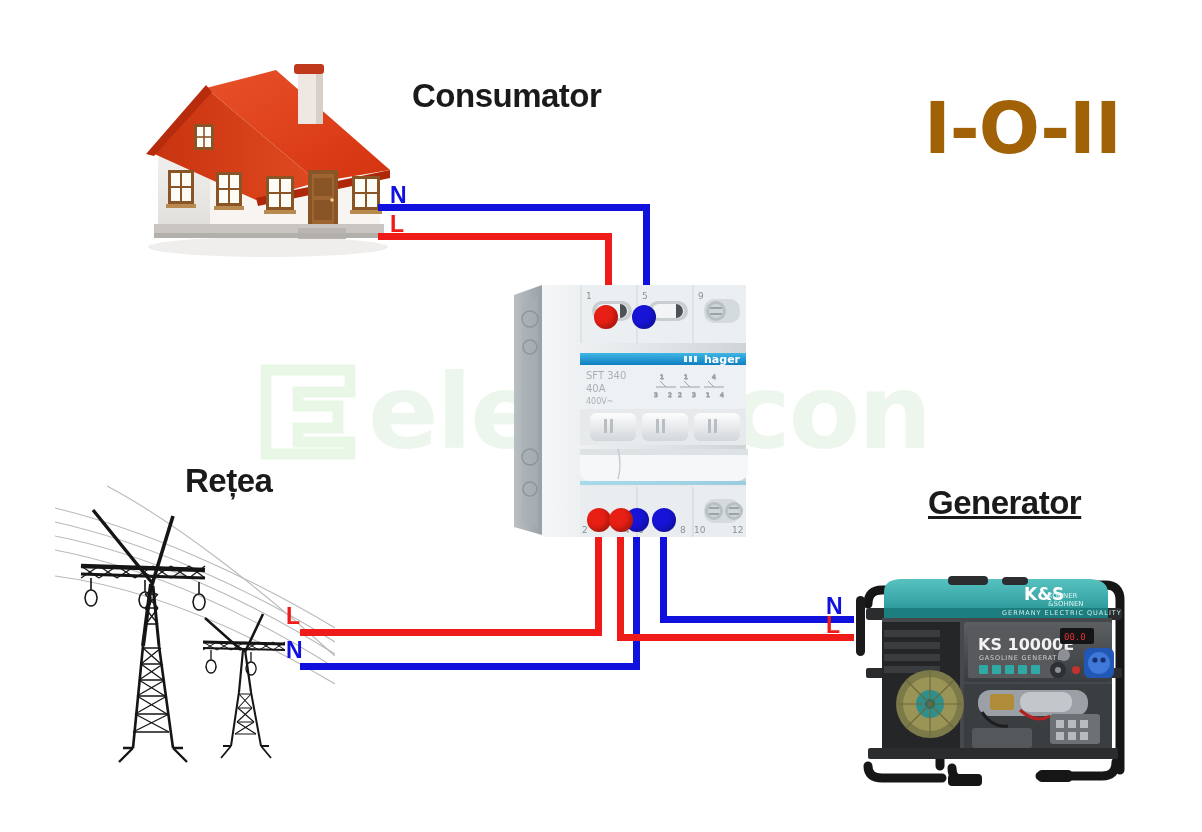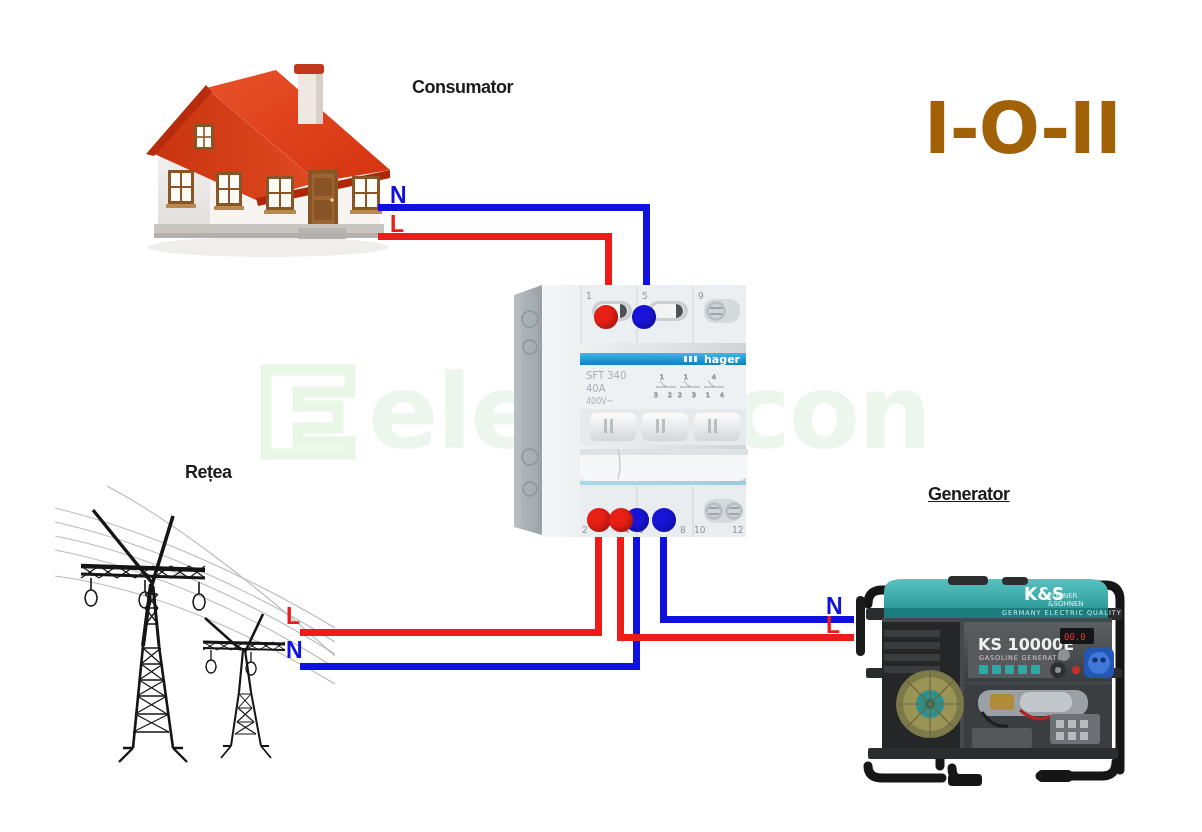--- a/index.html
+++ b/index.html
@@ -19,21 +19,21 @@
   
   .abs{position:absolute;}
 
   
   .title-label{
     position:absolute;
     font-weight:bold;
     color:#1a1a1a;
     letter-spacing:-0.5px;
     white-space:nowrap;
-    font-size:18px;
+    font-size:33px;
   }
   #lbl-consumator{left:412px;top:77px;}
   #lbl-retea{left:185px;top:462px;}
   #lbl-generator{left:928px;top:484px;text-decoration:underline;}
 
   #mode-title{
     position:absolute;
     left:924px;top:92px;
     font-size:72px;
     font-weight:bold;

